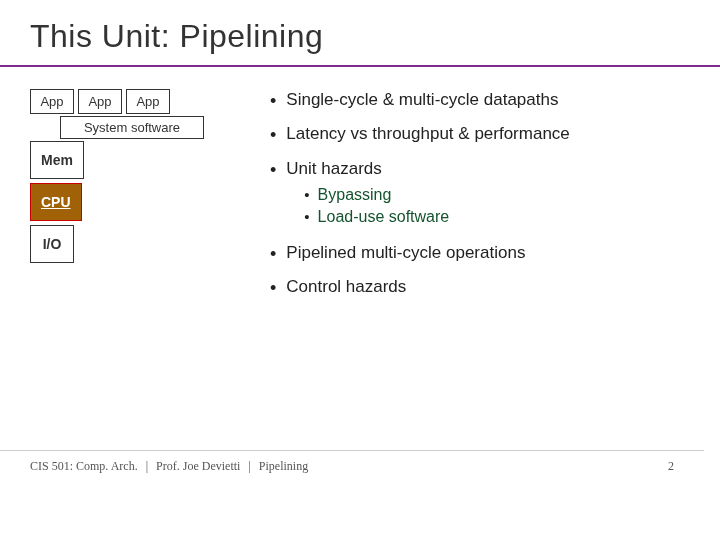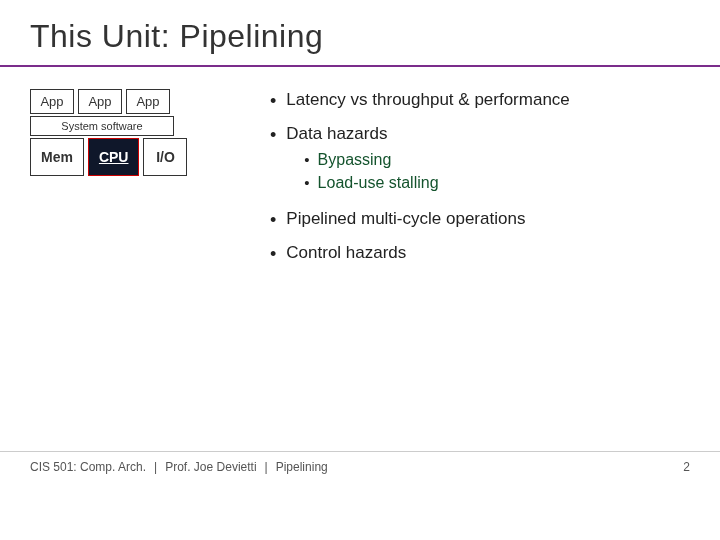--- a/index.html
+++ b/index.html
@@ -64,49 +64,50 @@
       padding: 4px 8px;
       font-size: 13px;
       font-weight: normal;
       color: #333;
       background: #ffffff;
       min-width: 44px;
       text-align: center;
     }
 
     .system-software-label {
-      font-size: 11px;
+      font-size: 13px;
       color: #333;
       border: 1.5px solid #333;
       padding: 3px 12px;
       margin-bottom: 2px;
       width: 144px;
       text-align: center;
+      margin-left: 30px;
     }
 
     .hw-row {
       display: flex;
-      flex-direction: row;
+      flex-direction: column;
       gap: 4px;
       align-items: flex-start;
     }
 
     .hw-box {
       border: 1.5px solid #333;
       padding: 10px 10px;
       font-size: 14px;
       font-weight: bold;
       color: #333;
       background: #ffffff;
       min-width: 44px;
       text-align: center;
     }
 
     .hw-box.cpu {
-      background: #0f172a;
+      background: #a16207;
       color: #ffffff;
       border-color: #cc0000;
       text-decoration: underline;
     }
 
     
     .bullets {
       flex: 1;
       padding-top: 4px;
     }
@@ -161,29 +162,30 @@
 
     .bullet-group {
       width: 100%;
     }
 
     
     .footer {
       position: absolute;
       bottom: 14px;
       left: 0;
-      right: 0;
+      right: 16px;
       padding: 0 30px;
       display: flex;
       justify-content: space-between;
       align-items: center;
       font-size: 12px;
       color: #555;
       border-top: 1px solid #ccc;
       padding-top: 8px;
+      font-family: Liberation Serif, serif;
     }
 
     .footer-left {
       display: flex;
       gap: 8px;
     }
 
     .footer-sep {
       color: #555;
     }
@@ -214,31 +216,34 @@
         <div class="hw-box cpu">CPU</div>
         <div class="hw-box">I/O</div>
       </div>
 
     </div>
 
     <div class="bullets">
       <ul class="bullet-list">
 
         <li>
+          <span>Single-cycle &amp; multi-cycle datapaths</span>
+        </li>
+        <li>
           <span>Latency vs throughput &amp; performance</span>
         </li>
         <li>
           <div class="bullet-group">
-            <span>Data hazards</span>
+            <span>Unit hazards</span>
             <ul class="sub-list">
               <li>
                 <span>Bypassing</span>
               </li>
               <li>
-                <span>Load-use stalling</span>
+                <span>Load-use software</span>
               </li>
             </ul>
           </div>
         </li>
         <li>
           <span>Pipelined multi-cycle operations</span>
         </li>
         <li>
           <div class="bullet-group">
             <span>Control hazards</span>

